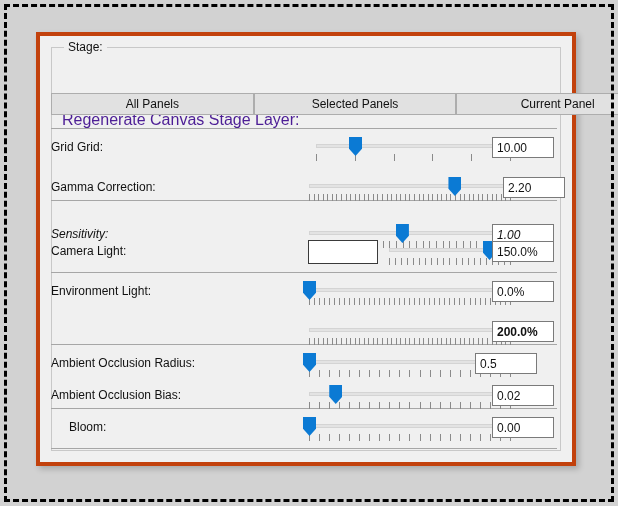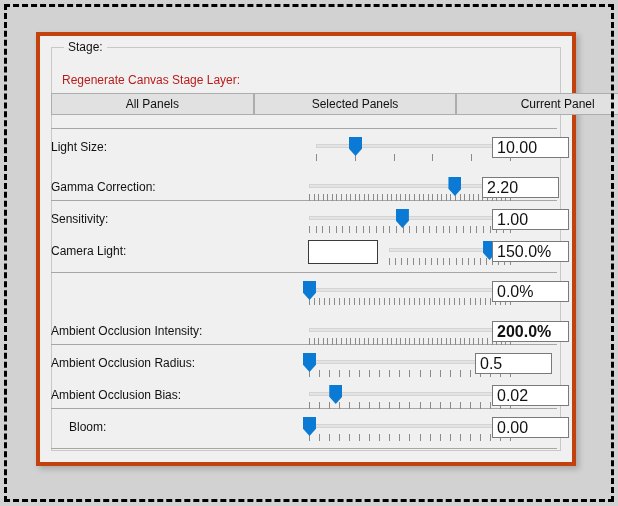--- a/index.html
+++ b/index.html
@@ -51,23 +51,24 @@
     top: -8px;
     background: #f0f0f0;
     padding: 0 4px;
     font-size: 12px;
     color: #111;
     line-height: 14px;
   }
 
   .section-label {
     position: absolute;
-    font-size: 12px;
-    color: #b91c1c;
+    font-size: 16px;
+    color: #4c1d95;
     white-space: nowrap;
+    margin-top: 38px;
   }
 
   
   #button-row {
     position: absolute;
     left: 11px;
     top: 57px;
     width: 608px;
     height: 22px;
     display: flex;
@@ -160,26 +161,26 @@
     width: 13px;
     height: 19px;
     margin-left: -6px;
     background: #0b7ad4;
     clip-path: polygon(0 0, 100% 0, 100% 62%, 50% 100%, 0 62%);
   }
 
   .valuebox {
     position: absolute;
     top: 4px;
-    width: 77px;
+    width: 62px;
     height: 21px;
     background: #ffffff;
     border: 1px solid #7a7a7a;
     box-sizing: border-box;
-    font-size: 16px;
+    font-size: 12px;
     color: #111;
     display: flex;
     align-items: center;
     padding-left: 4px;
     font-family: "Liberation Sans", sans-serif;
     cursor: text;
   }
 </style>
 </head>
 <body>
@@ -198,21 +199,21 @@
     </div>
 
   <div id="rows-container">
       <div class="separator" style="top: 92px;"></div>
       <div class="separator" style="top: 164px;"></div>
       <div class="separator" style="top: 236px;"></div>
       <div class="separator" style="top: 308px;"></div>
       <div class="separator" style="top: 372px;"></div>
       <div class="separator" style="top: 412px;"></div>
       <div class="row" style="top: 97px;">
-        <div class="row-label">Light Size:</div>
+        <div class="row-label">Grid Grid:</div>
         <div class="slider" style="left: 265px; width: 195px;">
           <div class="track"></div>
           <div class="ticks">
             <i></i>
             <i></i>
             <i></i>
             <i></i>
             <i></i>
             <i></i>
           </div>
@@ -266,23 +267,23 @@
             <i></i>
             <i></i>
             <i></i>
             <i></i>
             <i></i>
             <i></i>
             <i></i>
           </div>
           <div class="thumb" style="left: 72%; background: rgb(11, 122, 212);"></div>
         </div>
-        <div class="valuebox" style="left: 431px; text-align: right;">2.20</div>
-      </div>
-      <div class="row" style="top: 169px;">
+        <div class="valuebox" style="left: 452px; text-align: right;">2.20</div>
+      </div>
+      <div class="row" style="top: 184px; font-style: italic;">
         <div class="row-label">Sensitivity:</div>
         <div class="slider" style="left: 258px; width: 202px;">
           <div class="track"></div>
           <div class="ticks">
             <i></i>
             <i></i>
             <i></i>
             <i></i>
             <i></i>
             <i></i>
@@ -342,20 +343,21 @@
             <i></i>
             <i></i>
             <i></i>
             <i></i>
           </div>
           <div class="thumb" style="left: 82%; background: rgb(11, 122, 212);"></div>
         </div>
         <div class="valuebox" style="left: 441px;">150.0%</div>
       </div>
       <div class="row" style="top: 241px;">
+        <div class="row-label">Environment Light:</div>
         <div class="slider" style="left: 258px; width: 202px;">
           <div class="track"></div>
           <div class="ticks">
             <i></i>
             <i></i>
             <i></i>
             <i></i>
             <i></i>
             <i></i>
             <i></i>
@@ -392,21 +394,20 @@
             <i></i>
             <i></i>
             <i></i>
             <i></i>
           </div>
           <div class="thumb" style="left: 0%; background: rgb(11, 122, 212);"></div>
         </div>
         <div class="valuebox" style="left: 441px;">0.0%</div>
       </div>
       <div class="row" style="top: 281px;">
-        <div class="row-label">Ambient Occlusion Intensity:</div>
         <div class="slider" style="left: 258px; width: 202px;">
           <div class="track"></div>
           <div class="ticks">
             <i></i>
             <i></i>
             <i></i>
             <i></i>
             <i></i>
             <i></i>
             <i></i>

